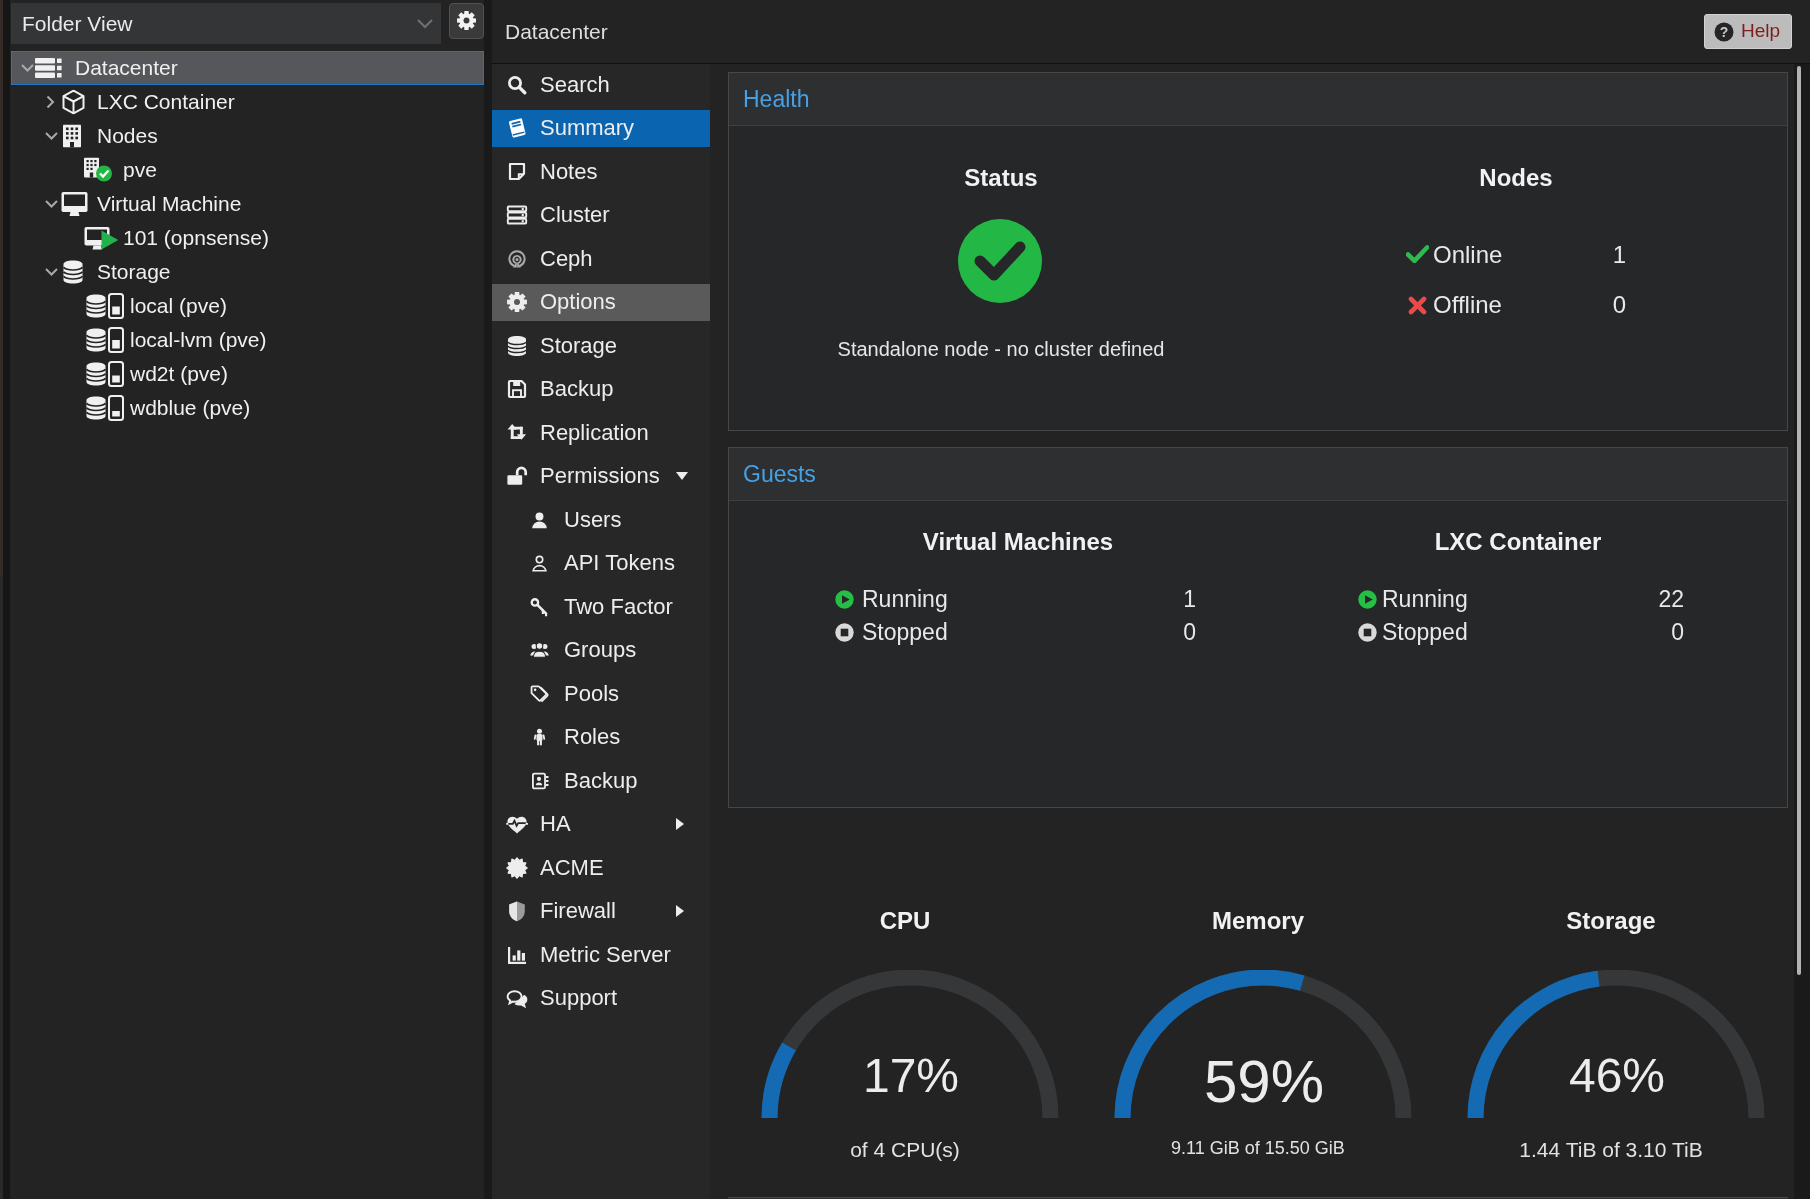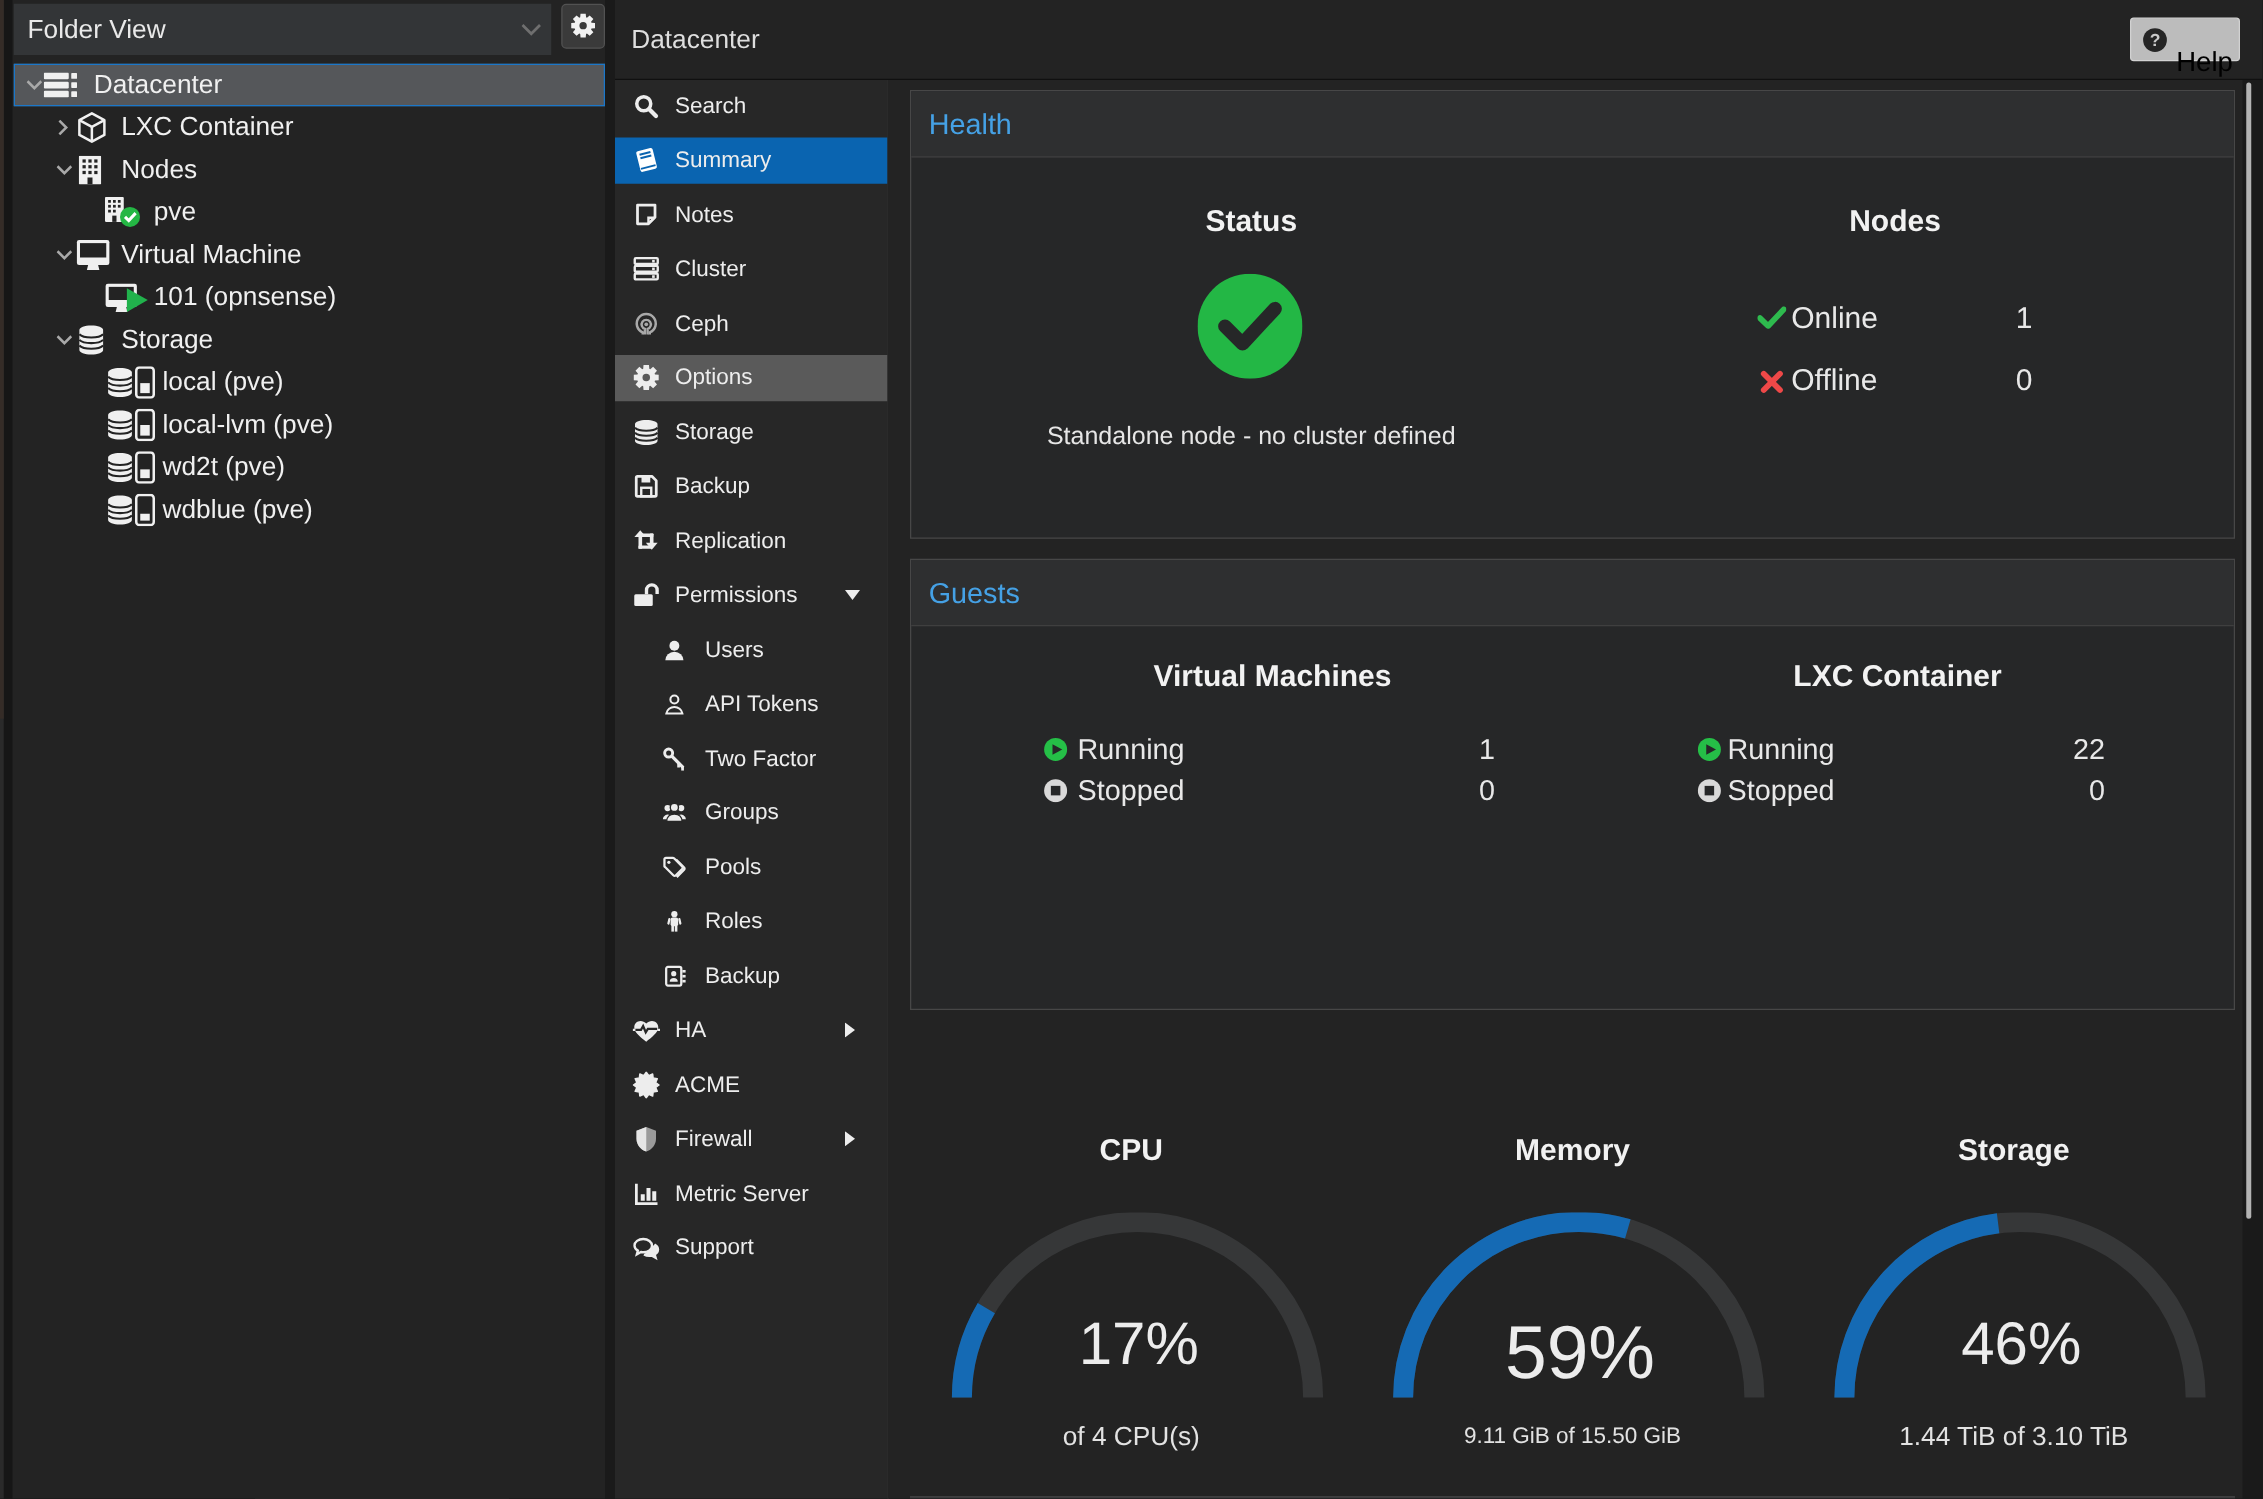--- a/index.html
+++ b/index.html
@@ -15,26 +15,26 @@
   .trow { position:absolute; left:11px; width:473px; height:34px; }
   #dcrow { left:11px; top:51px; width:473px; height:34px; background:#55575a; border:1.5px solid #1b77c9; }
   .tlabel { position:absolute; font-size:21px; color:#f0f0f0; top:50%; transform:translateY(-50%); white-space:nowrap; }
   .ticon { position:absolute; top:50%; transform:translateY(-50%); }
   .chev  { position:absolute; top:50%; transform:translateY(-50%); }
   
   #gutter { left:484px; top:0; width:8px; height:1199px; background:#1a1a1a; }
   #header { left:492px; top:0; width:1318px; height:64px; background:#232323; border-bottom:1px solid #101010; }
   #htitle { left:505px; top:20px; font-size:21px; color:#dedede; }
   #helpbtn { left:1704px; top:14px; width:88px; height:35px; background:#bcbcbc; border-radius:3px; border:1px solid #d2d2d2; }
-  #helpbtn span { position:absolute; left:36px; top:22px; font-size:22px; color:#000000; }
+  #helpbtn span { position:absolute; left:36px; top:5px; font-size:19px; color:#7f1d1d; }
   
   #menu { left:492px; top:64px; width:219px; height:1135px; background:#272727; border-right:1px solid #3e3e3e; }
   .mitem { position:absolute; left:0; width:218px; height:37px; }
   .mitem .mi { position:absolute; left:14px; top:50%; transform:translateY(-50%); width:22px; height:22px; }
-  .mitem .ml { position:absolute; left:48px; top:50%; transform:translateY(-50%); font-size:18px; color:#ededed; white-space:nowrap; }
+  .mitem .ml { position:absolute; left:48px; top:50%; transform:translateY(-50%); font-size:22px; color:#ededed; white-space:nowrap; }
   .mitem.sub .mi { left:38px; width:19px; height:19px; }
   .mitem.sub .ml { left:72px; }
   .mitem .car { position:absolute; left:184px; top:50%; transform:translateY(-50%); }
   
   #content { left:710px; top:64px; width:1100px; height:1135px; background:#232323; }
   .panel { position:absolute; left:18px; width:1060px; background:#262728; border:1px solid #474747; }
   .phead { position:absolute; left:0; top:0; width:100%; background:#2e2f30; border-bottom:1px solid #3f3f3f; }
   .ptitle { position:absolute; left:14px; font-size:23px; color:#45a1e5; }
   .bighead { position:absolute; transform:translateX(-50%); font-size:24px; font-weight:bold; color:#f2f2f2; white-space:nowrap; }
   .ctext { position:absolute; transform:translateX(-50%); white-space:nowrap; }

